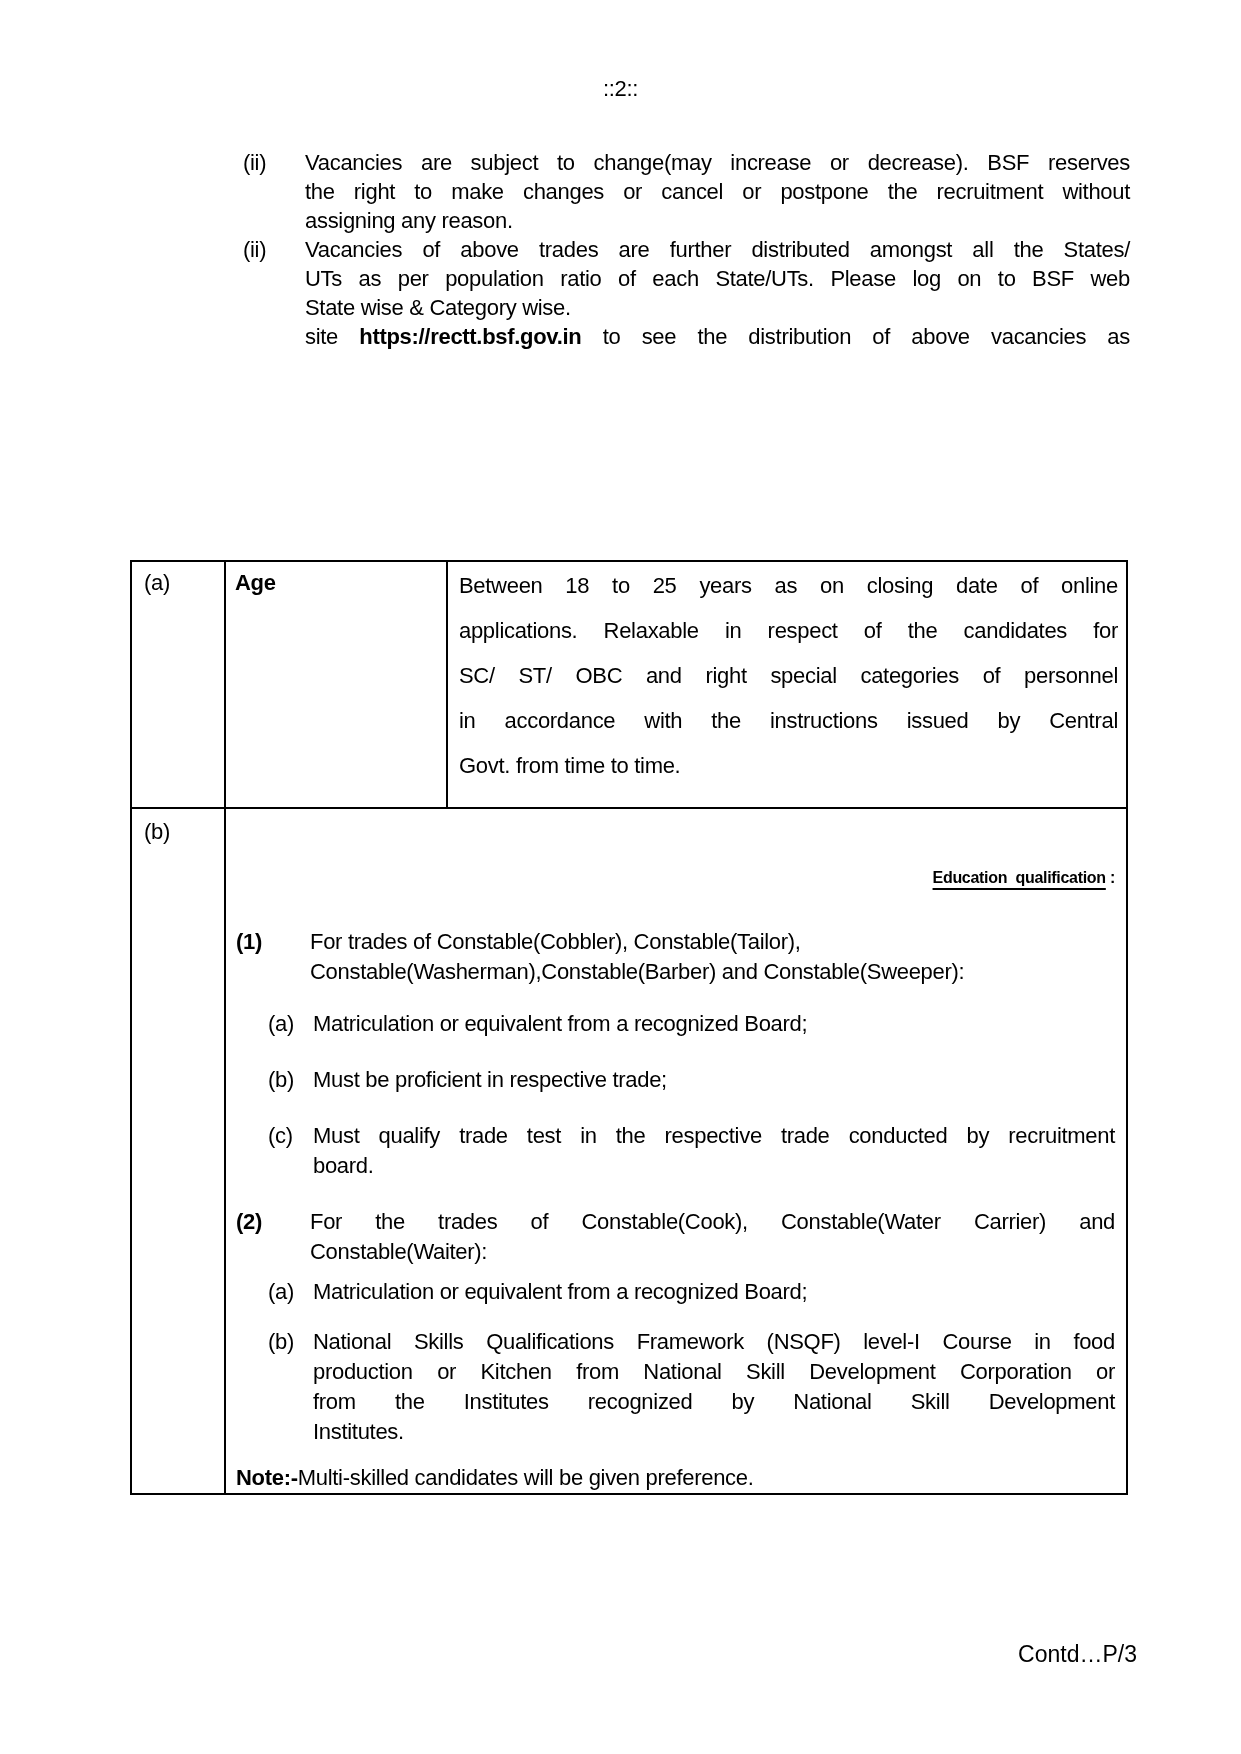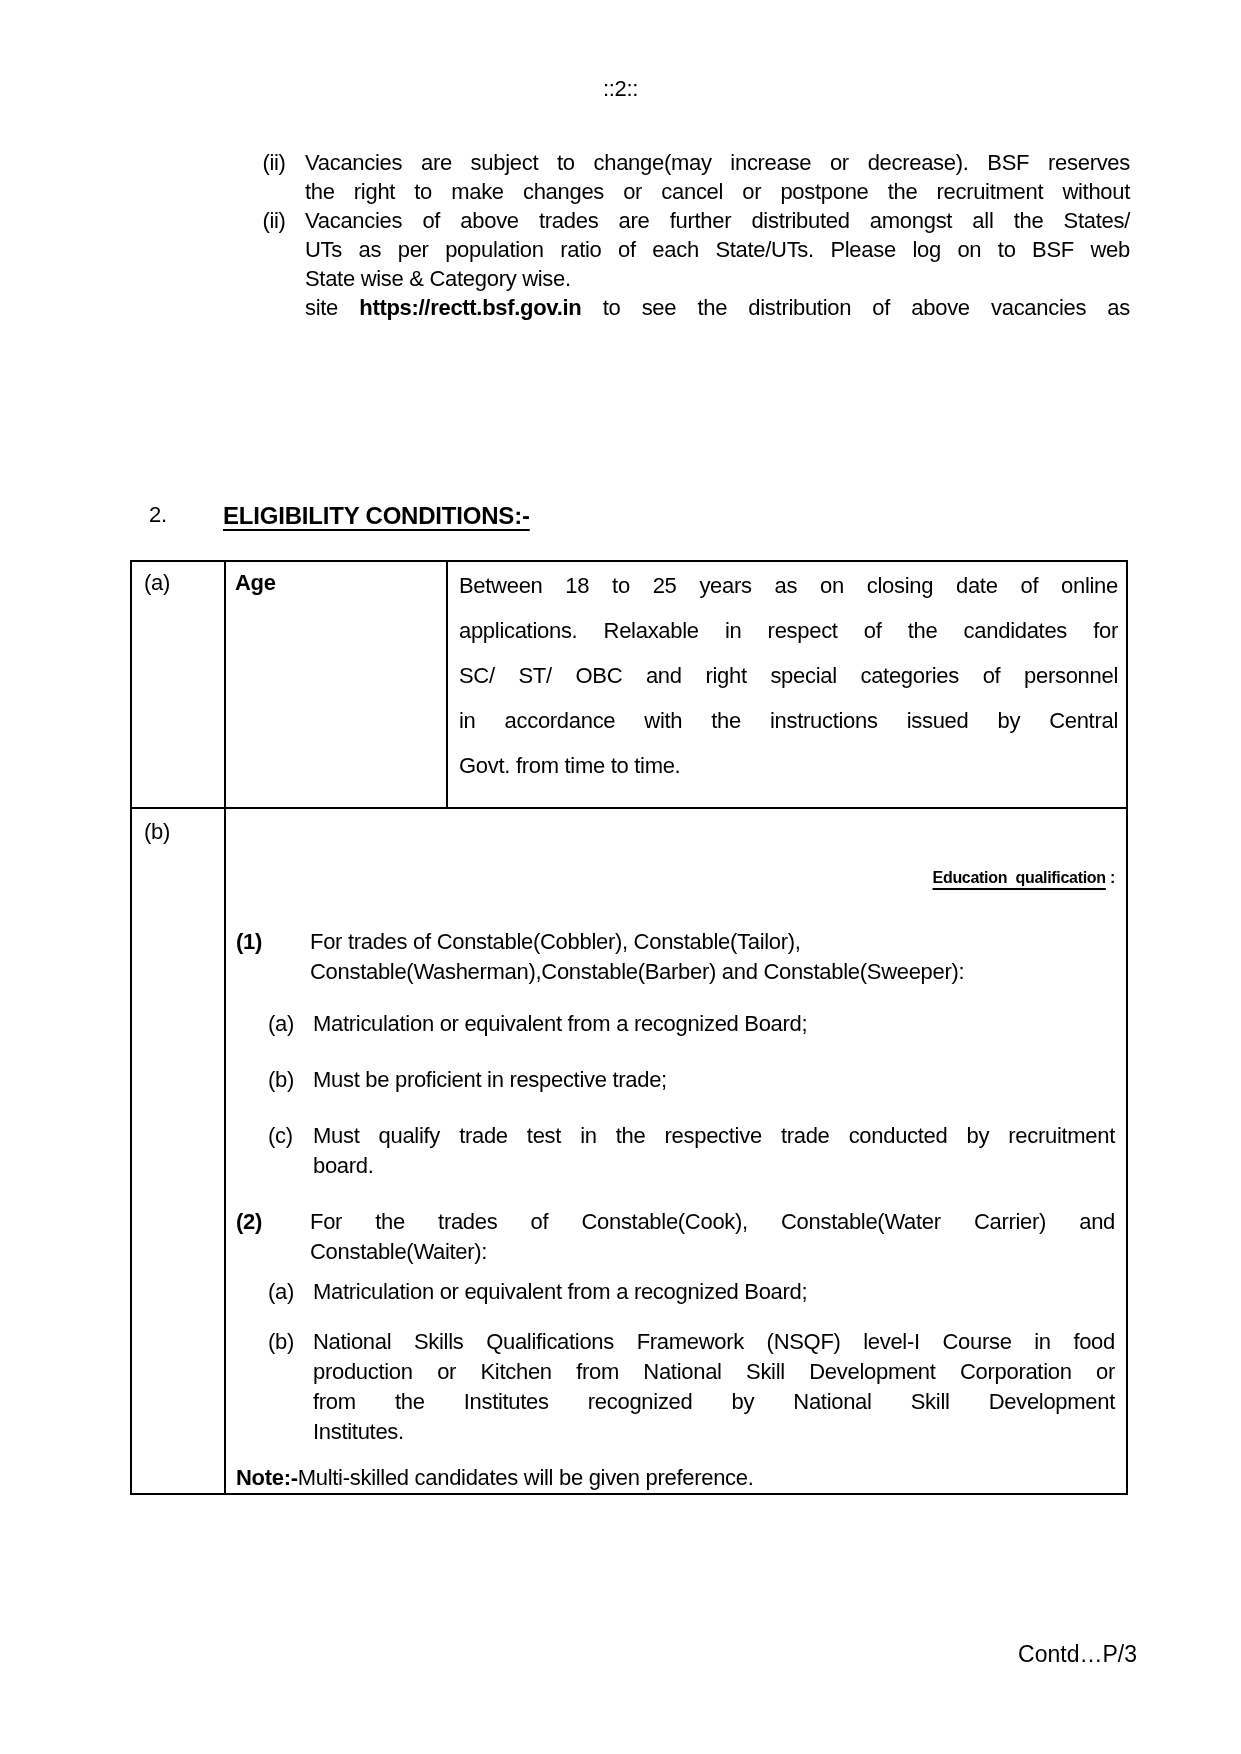--- a/index.html
+++ b/index.html
@@ -15,21 +15,21 @@
     overflow:hidden;
   }
   
   .pagenum{position:absolute;top:76px;left:0;width:100%;text-align:center;}
   
   .notes{position:absolute;top:148px;left:243px;width:887px;}
   .para{display:flex;}
   .para + .para{margin-top:0;}
   .para-gap-1{margin-top:18px;}
   .para-gap-2{margin-top:31px;}
-  .para-num{width:62px;flex:0 0 62px;line-height:29px;text-align:center;}
+  .para-num{width:62px;flex:0 0 62px;line-height:29px;}
   .para-body{flex:1;}
   .para-body .line{line-height:29px;}
   
   .line{white-space:normal;}
   .jl{text-align:justify;text-align-last:justify;}
   
   .sec-head{position:absolute;top:502px;left:149px;white-space:nowrap;}
   .sec-num{display:inline-block;width:74px;vertical-align:top;}
   .sec-title{
     font-weight:bold;font-size:24px;letter-spacing:-0.2px;
@@ -74,36 +74,34 @@
 <div class="page">
 
   <div class="pagenum">::2::</div>
 
   <div class="notes">
     <div class="para">
       <div class="para-num">(ii)</div>
       <div class="para-body">
           <div class="line jl">Vacancies are subject to change(may increase or decrease). BSF reserves</div>
           <div class="line jl">the right to make changes or cancel or postpone the recruitment without</div>
+          <div class="line">assigning any reason.</div>
         </div>
     </div>
     <div class="para para-gap-1">
       <div class="para-num">(ii)</div>
       <div class="para-body">
           <div class="line jl">Vacancies of above trades are further distributed amongst all the States/</div>
           <div class="line jl">UTs as per population ratio of each State/UTs. Please log on to BSF web</div>
           <div class="line">State wise &amp; Category wise.</div>
           <div class="line jl">site <b>https://rectt.bsf.gov.in</b> to see the distribution of above vacancies as</div>
         </div>
     </div>
   </div>
 
-  <div class="sec-head">
-    <span class="sec-num">2.</span><span class="sec-title">ELIGIBILITY CONDITIONS:-</span>
-  </div>
 
   <table class="elig">
     <colgroup>
         <col class="col-sl">
         <col class="col-label">
         <col class="col-rest">
       </colgroup>
     <tbody>
         <tr>
       <td class="td-sl">(a)</td>

